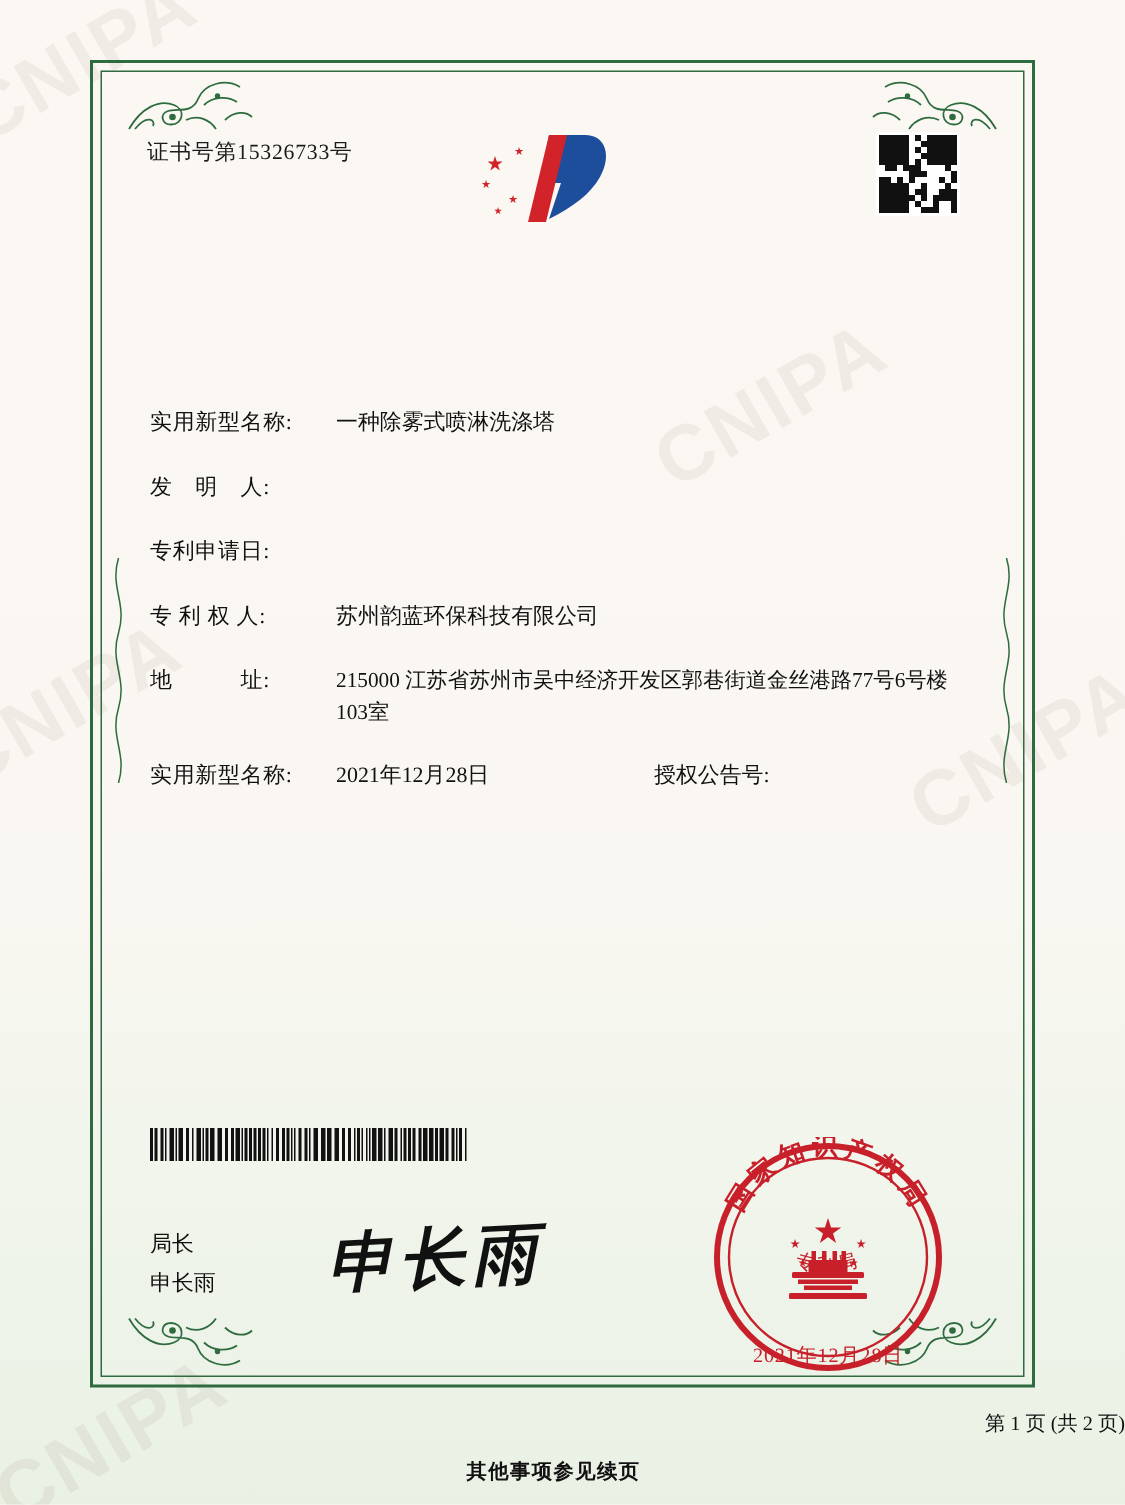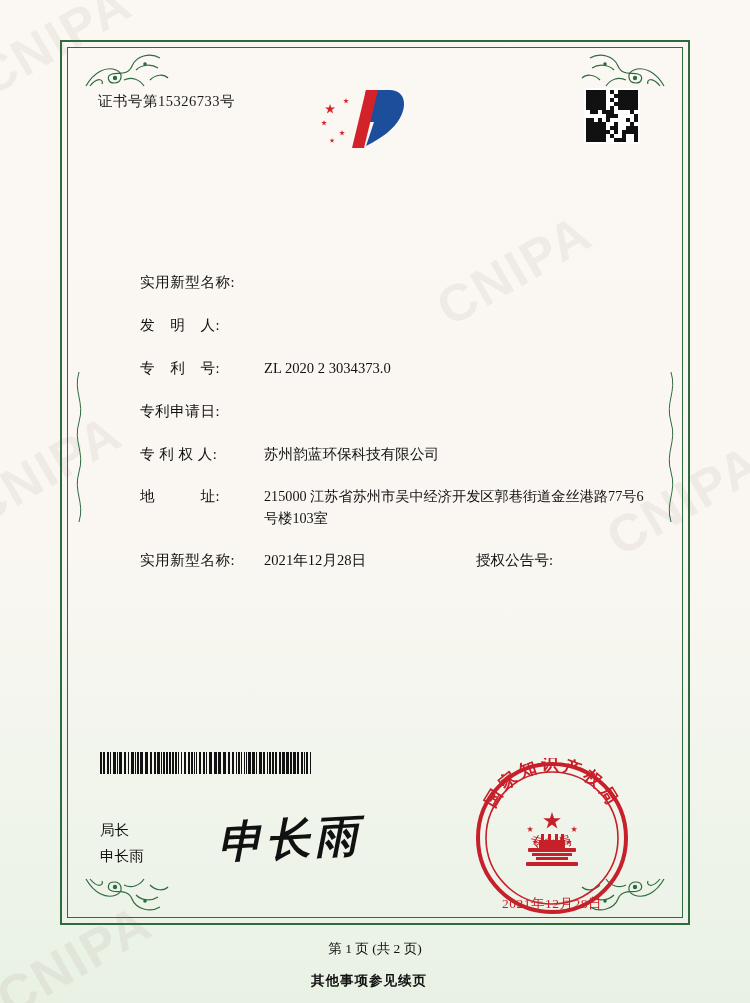--- a/index.html
+++ b/index.html
@@ -124,21 +124,20 @@
   }
 
   
   .fields {
     position: absolute;
     left: 40px; top: 232px;
     right: 34px;
     font-size: 14.6px;
     color: #111;
     line-height: 1.5;
-    margin-left: 40px;
   }
   .row {
     display: flex;
     margin-bottom: 21px;
     align-items: flex-start;
   }
   .lbl {
     width: 124px;
     flex: 0 0 124px;
     letter-spacing: 0.5px;
@@ -206,21 +205,21 @@
     text-align: center;
     font-size: 13.5px;
     color: #c8202a;
     letter-spacing: 0.5px;
   }
 
   .page-num {
     position: absolute;
     left: 0; right: 0;
     top: 940px;
-    text-align: center;
+    text-align: right;
     font-size: 13.5px;
     color: #111;
   }
   .footer-note {
     position: absolute;
     left: 0; right: 12px;
     top: 972px;
     text-align: center;
     font-size: 13.5px;
     font-weight: bold;
@@ -485,27 +484,24 @@
           <path d="M38 48 l1.8 5.4 -4.6-3.4 h5.7 l-4.6 3.4 z"></path>
           <path d="M28 56 l1.6 4.8 -4.1-3 h5.1 l-4.1 3 z"></path>
         </g>
       </svg>
     </div>
 
 
     <div class="fields">
       <div class="row">
         <div class="lbl">实用新型名称:</div>
+        <div class="val">一种除雾式喷淋洗涤塔</div>
       </div>
       <div class="row">
         <div class="lbl">发　明　人:</div>
-      </div>
-      <div class="row">
-        <div class="lbl">专　利　号:</div>
-        <div class="val">ZL 2020 2 3034373.0</div>
       </div>
       <div class="row">
         <div class="lbl">专利申请日:</div>
       </div>
       <div class="row">
         <div class="lbl">专 利 权 人:</div>
         <div class="val">苏州韵蓝环保科技有限公司</div>
       </div>
       <div class="row">
         <div class="lbl">地　　　址:</div>

